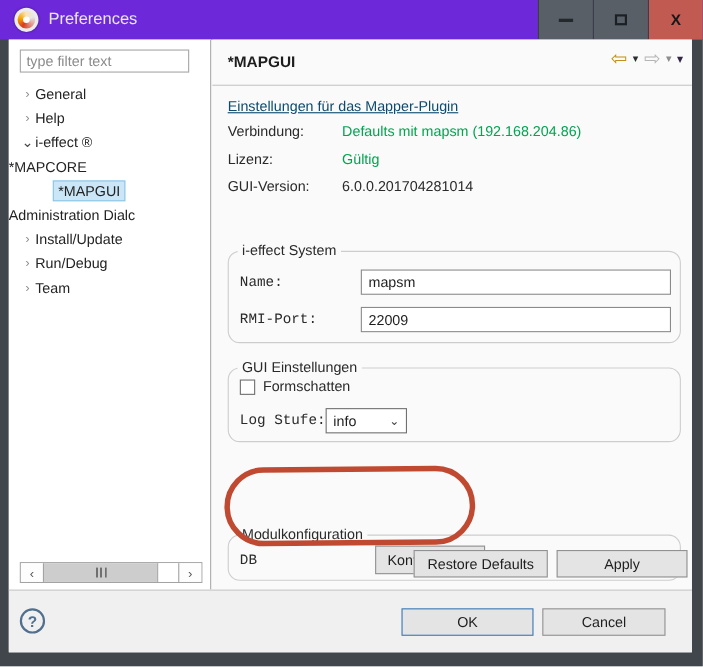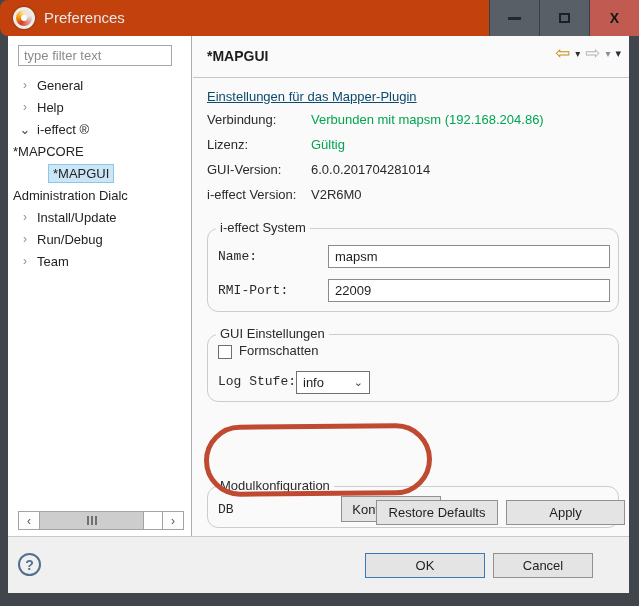--- a/index.html
+++ b/index.html
@@ -2,21 +2,21 @@
 <html><head>
 <meta charset="utf-8">
 <style>
   * { margin:0; padding:0; box-sizing:border-box; }
   html,body { width:639px; height:606px; }
   body { font-family:"Liberation Sans", sans-serif; font-size:13px; color:#222; }
 
   .window { position:relative; width:639px; height:606px; background:#40464c; overflow:hidden; }
 
   
-  .titlebar { position:absolute; top:0; left:0; right:0; height:36px; background:#c2410c;border-radius:8px; }
+  .titlebar { position:absolute; top:0; left:0; right:0; height:36px; background:#6d28d9; }
   .title-icon { position:absolute; left:13px; top:7px; width:22px; height:22px; border-radius:50%;
     background:#ececec; box-shadow:0 0 2px rgba(0,0,0,.5); }
   .title-icon .swirl { position:absolute; left:3px; top:3px; width:16px; height:16px; border-radius:50%;
     background:conic-gradient(from 210deg, #d93a20, #f5a300, #fbe3b5, #e8e8e8 60%, #d93a20); }
   .title-icon .dot { position:absolute; left:8px; top:8px; width:6px; height:6px; border-radius:50%; background:#fdfdfd; }
   .title-text { position:absolute; left:44px; top:0; line-height:36px; color:#e6e8e9; font-size:15px; }
   .win-btns { position:absolute; right:0; top:0; height:36px; display:flex; }
   .win-btn { width:50px; height:36px; display:flex; align-items:center; justify-content:center;
     background:#585f66; border-left:1px solid #393f45; cursor:default; }
   .win-btn.close { background:#c15a50; }
@@ -29,21 +29,21 @@
 
   
   .sidebar { position:absolute; left:0; top:0; width:184px; bottom:57px; background:#ffffff; border-right:1px solid #ababab; }
   .filter-input { position:absolute; left:10px; top:9px; width:154px; height:21px; border:1px solid #a6a6a6;
     background:#fff; font-family:"Liberation Sans", sans-serif; font-size:13px; color:#555; padding:0 5px; }
   .filter-input::placeholder { color:#8b8b8b; opacity:1; }
   .tree { position:absolute; left:0; top:38px; right:1px; }
   .tree-row { height:22px; display:flex; align-items:center; font-size:13px; color:#232323; cursor:default; }
   .chev { width:14px; margin-left:10px; text-align:center; font-size:12px; color:#8f8f8f; }
   .chev.expanded { color:#474747; font-size:13px; }
-  .tlabel { margin-left:5px; white-space:nowrap; }
+  .tlabel { white-space:nowrap; }
   .tree-row.child .tlabel { }
   .tree-row.child .tlabel.sel { margin-left:40px; background:#cbe6f7; border:1px solid #8cc5e8; padding:1px 4px; }
 
   .h-scrollbar { position:absolute; left:10px; bottom:6px; width:166px; height:19px; display:flex;
     border:1px solid #a3a3a3; background:#fff; }
   .sb-btn { width:21px; display:flex; align-items:center; justify-content:center; background:#fdfdfd;
     color:#555; font-size:12px; }
   .sb-btn.left  { border-right:1px solid #a3a3a3; }
   .sb-btn.right { border-left:1px solid #a3a3a3; }
   .sb-thumb { width:104px; background:#cdcdcd; border-right:1px solid #a3a3a3; display:flex; align-items:center; justify-content:center; }
@@ -93,21 +93,21 @@
 
   .annotation-oval { position:absolute; left:11px; top:388px; width:228px; height:72px;
     border:5px solid #c04a31; border-radius:42px; transform:rotate(-.5deg); pointer-events:none; }
 
   
   .bottombar { position:absolute; left:0; right:0; bottom:0; height:57px; background:#f0f0f0; border-top:1px solid #c9c9c9; }
   .help-btn { position:absolute; left:10px; top:16px; width:23px; height:23px; border-radius:50%;
     border:2px solid #51708e; color:#51708e; font-size:14px; font-weight:bold; background:transparent;
     display:flex; align-items:center; justify-content:center; }
   .ok-btn { position:absolute; left:357px; top:16px; width:120px; height:25px; border-color:#3a79b8; }
-  .cancel-btn { position:absolute; left:485px; top:16px; width:100px; height:25px; }
+  .cancel-btn { position:absolute; left:485px; top:16px; width:112px; height:25px; }
 </style>
 </head>
 <body>
 
 <div class="window">
 
   <div class="titlebar">
     <div class="title-icon">
       <span class="swirl"></span>
       <span class="dot"></span>
@@ -189,33 +189,29 @@
           <span class="caret gray">▾</span>
           <span class="caret menu">▾</span>
         </div>
       </div>
 
       <div class="description">Einstellungen für das Mapper-Plugin</div>
 
       <div class="info-rows">
         <div class="info-row">
           <span class="info-label">Verbindung:</span>
-          <span class="info-value green">Verbunden mit mapsm (192.168.204.86)</span>
+          <span class="info-value green">Defaults mit mapsm (192.168.204.86)</span>
         </div>
         <div class="info-row">
           <span class="info-label">Lizenz:</span>
           <span class="info-value green">Gültig</span>
         </div>
         <div class="info-row">
           <span class="info-label">GUI-Version:</span>
           <span class="info-value">6.0.0.201704281014</span>
-        </div>
-        <div class="info-row">
-          <span class="info-label">i-effect Version:</span>
-          <span class="info-value">V2R6M0</span>
         </div>
       </div>
 
       <div class="group group-system">
         <span class="group-title">i-effect System</span>
         <span class="field-label" style="top:20px">Name:</span>
         <input class="text-input" style="top: 16px;" value="mapsm">
         <span class="field-label" style="top:54px">RMI-Port:</span>
         <input class="text-input" style="top: 50px;" value="22009">
       </div>

